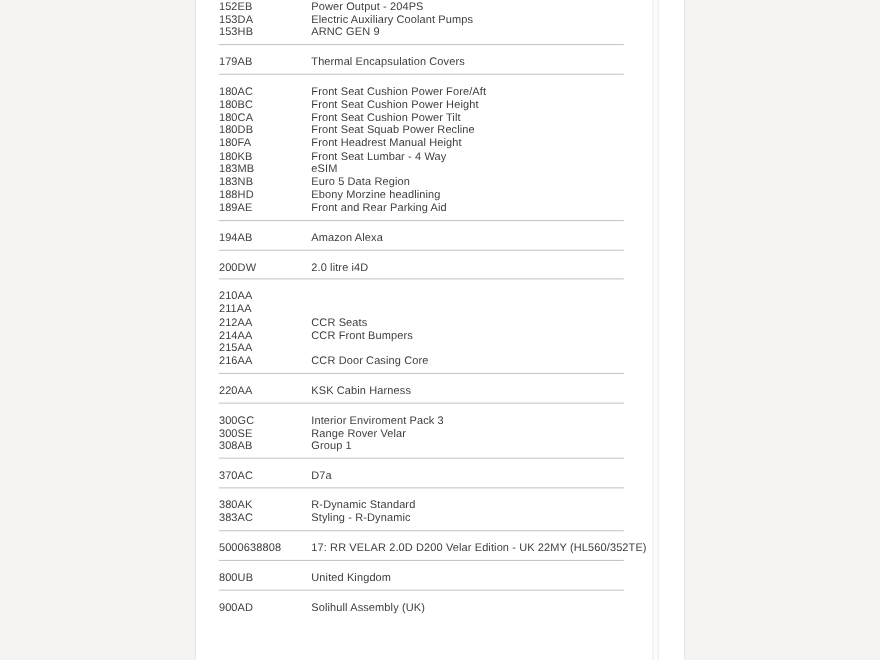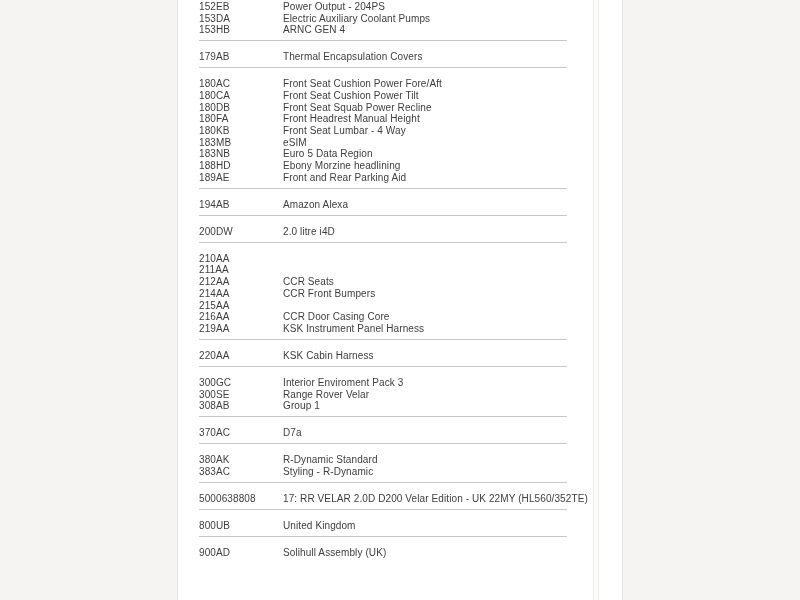--- a/index.html
+++ b/index.html
@@ -59,37 +59,41 @@
     <span class="desc-cell">Power Output - 204PS</span>
   </div>
 
   <div class="row">
     <span class="code-cell">153DA</span>
     <span class="desc-cell">Electric Auxiliary Coolant Pumps</span>
   </div>
 
   <div class="row">
     <span class="code-cell">153HB</span>
-    <span class="desc-cell">ARNC GEN 4</span>
+    <span class="desc-cell">ARNC GEN 9</span>
   </div>
 
   <div class="divider"></div>
 
   <div class="row">
     <span class="code-cell">179AB</span>
     <span class="desc-cell">Thermal Encapsulation Covers</span>
   </div>
 
   <div class="divider"></div>
 
   <div class="row">
     <span class="code-cell">180AC</span>
     <span class="desc-cell">Front Seat Cushion Power Fore/Aft</span>
   </div>
 
+  <div class="row">
+    <span class="code-cell">180BC</span>
+    <span class="desc-cell">Front Seat Cushion Power Height</span>
+  </div>
 
   <div class="row">
     <span class="code-cell">180CA</span>
     <span class="desc-cell">Front Seat Cushion Power Tilt</span>
   </div>
 
   <div class="row">
     <span class="code-cell">180DB</span>
     <span class="desc-cell">Front Seat Squab Power Recline</span>
   </div>
@@ -161,24 +165,20 @@
   <div class="row">
     <span class="code-cell">215AA</span>
   </div>
 
   <div class="row">
     <span class="code-cell">216AA</span>
     <span class="desc-cell">CCR Door Casing Core</span>
   </div>
 
 
-  <div class="row">
-    <span class="code-cell">219AA</span>
-    <span class="desc-cell">KSK Instrument Panel Harness</span>
-  </div>
 
   <div class="divider"></div>
 
   <div class="row">
     <span class="code-cell">220AA</span>
     <span class="desc-cell">KSK Cabin Harness</span>
   </div>
 
   <div class="divider"></div>
 

